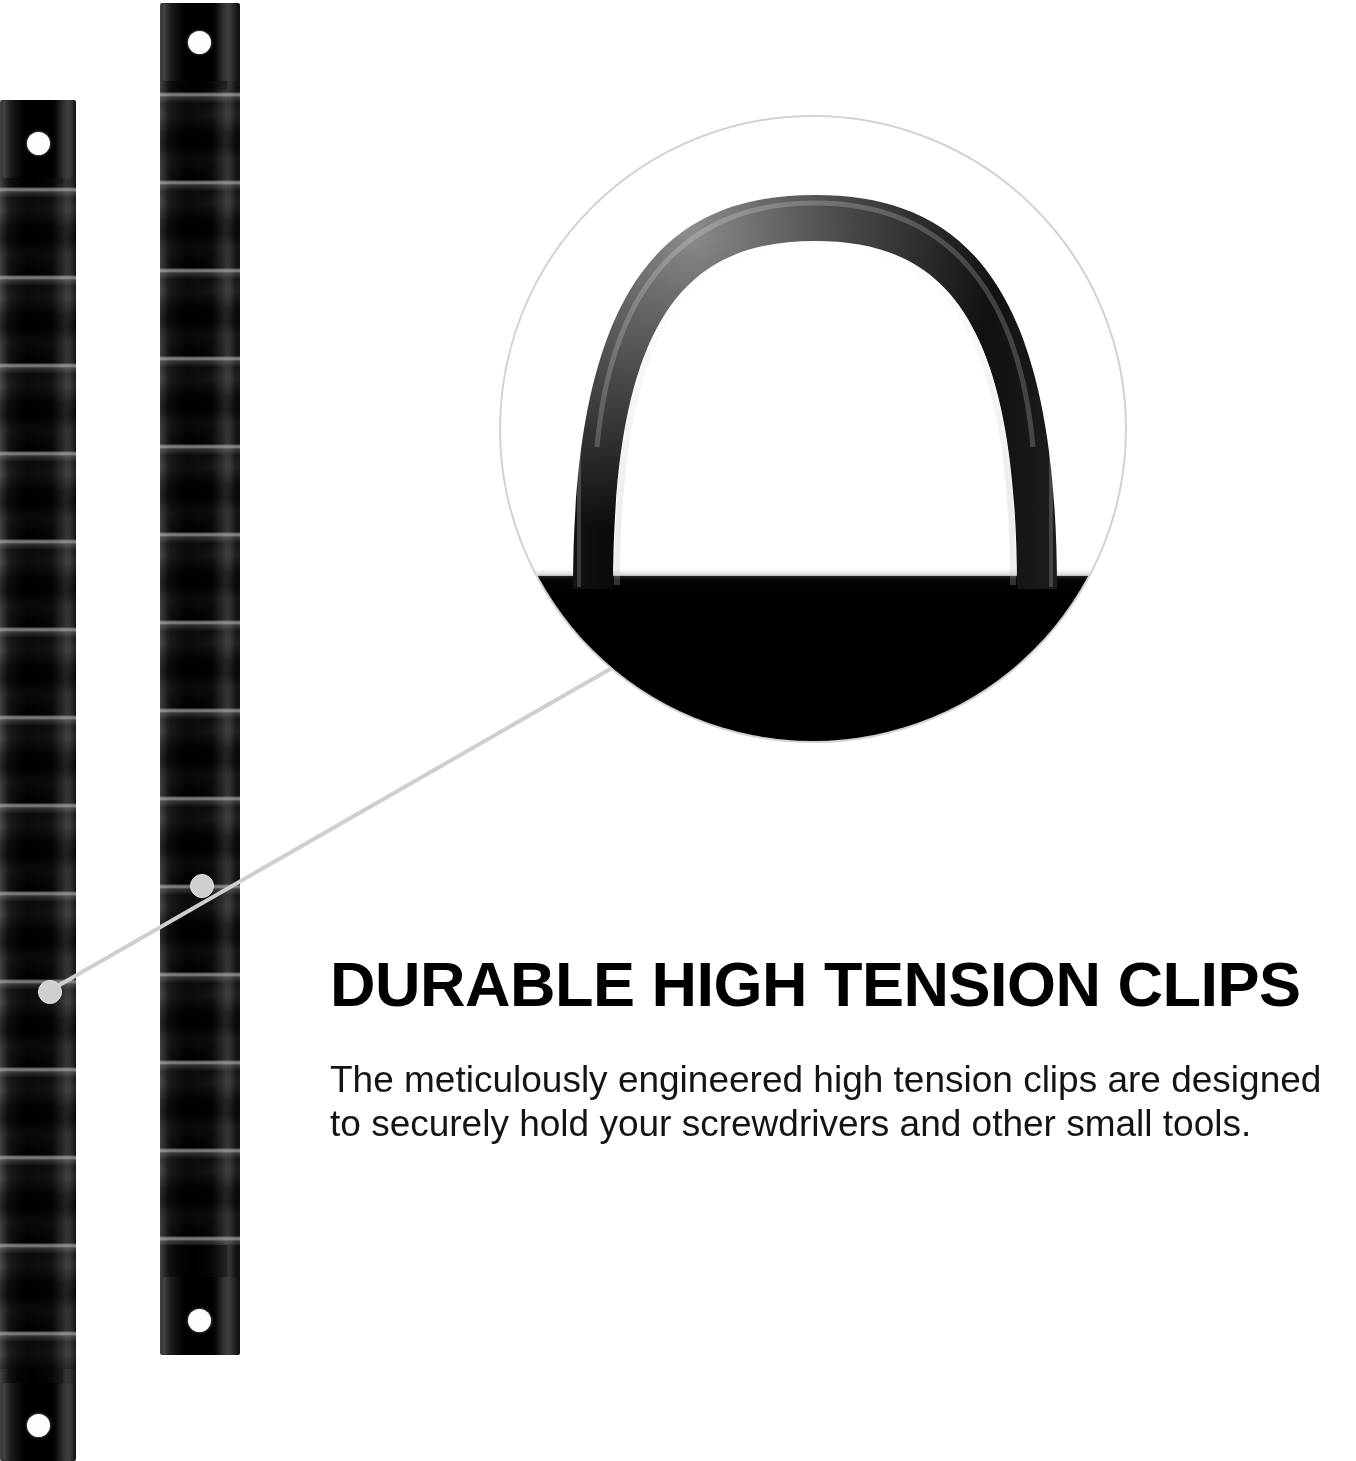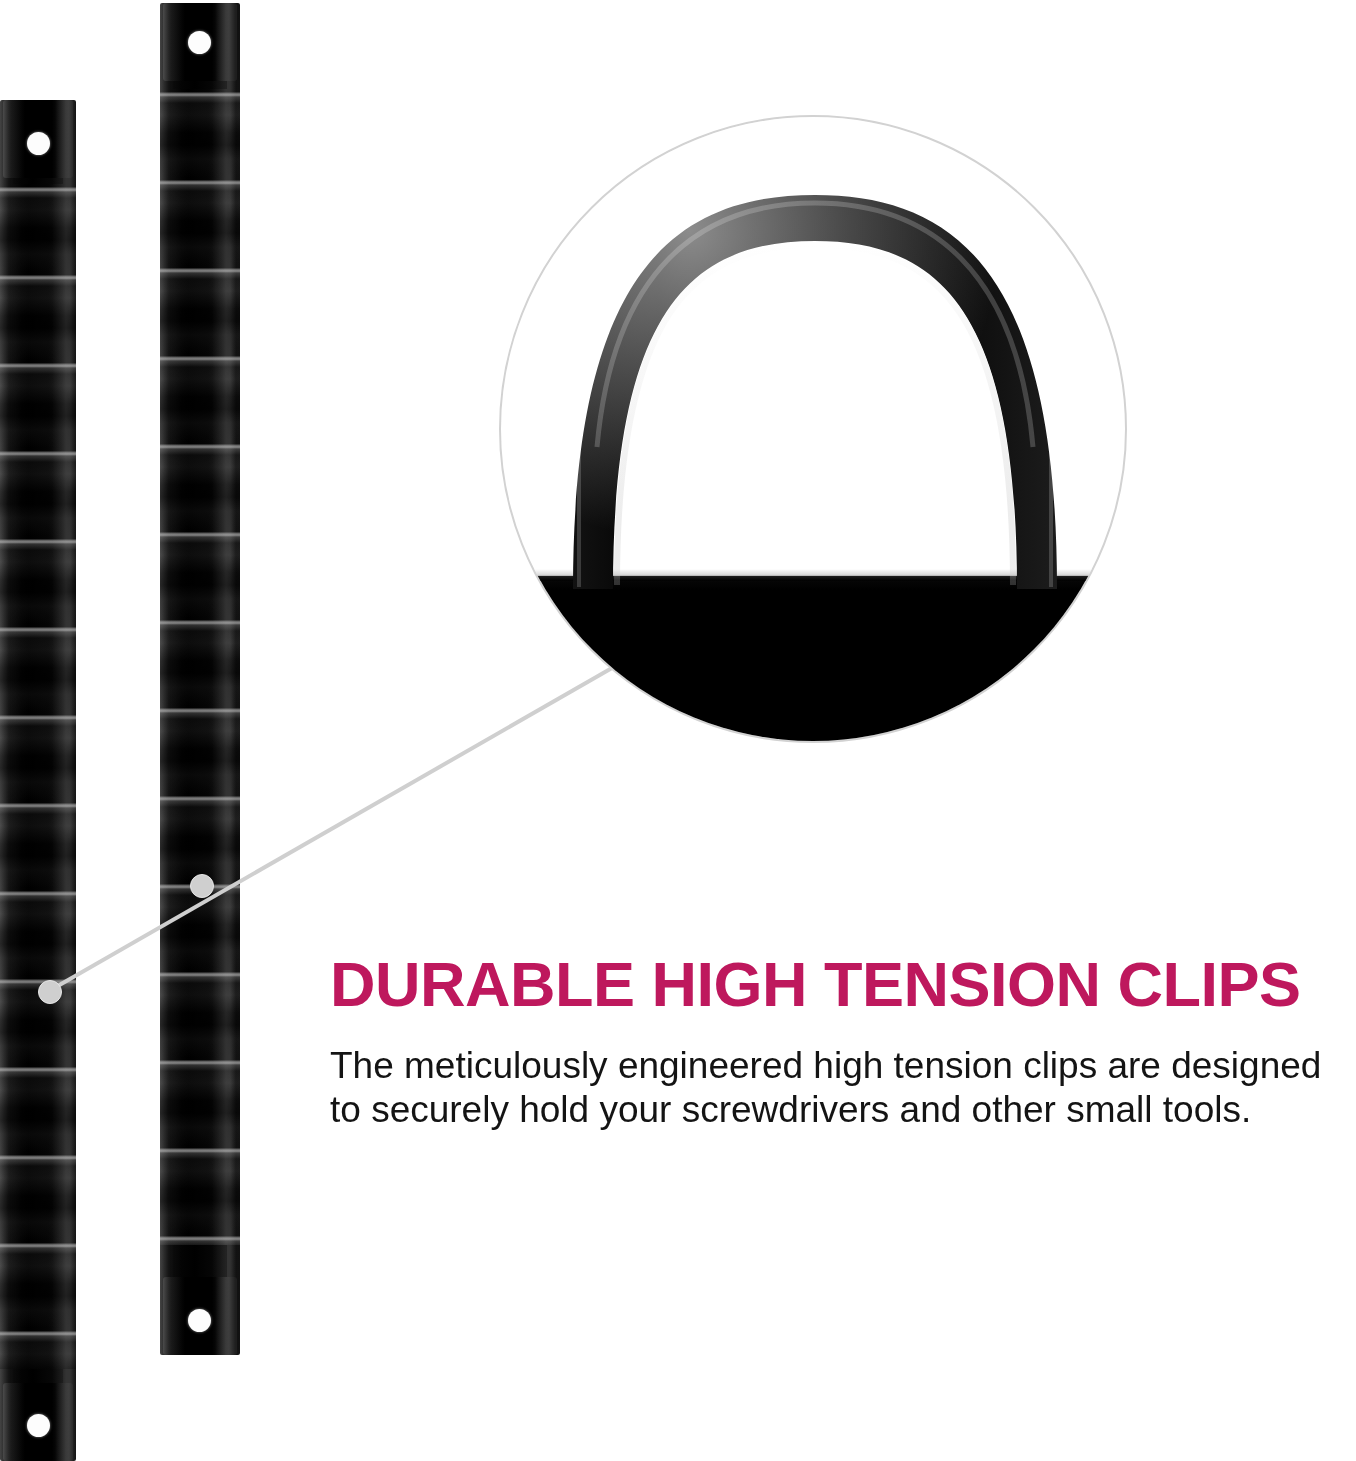--- a/index.html
+++ b/index.html
@@ -91,27 +91,27 @@
   #bubble .arch{position:absolute;left:0;top:0;width:628px;height:628px;}
   #bubble .glare{
     position:absolute;left:0;top:0;width:628px;height:628px;
     background:radial-gradient(circle at 30% 18%, rgba(255,255,255,0.55), rgba(255,255,255,0) 46%);
     pointer-events:none;
   }
 
   
   #textblock{position:absolute;left:330px;top:952px;width:1016px;}
   #heading{
-    font-size:63px;line-height:64px;font-weight:700;color:#be185d;
+    font-size:63px;line-height:64px;font-weight:700;color:#000000;
     letter-spacing:-0.5px;white-space:nowrap;
   }
   .para{
     font-size:37px;line-height:44px;color:#141414;font-weight:400;
   }
-  #para1{margin-top:28px;}
+  #para1{margin-top:42px;}
   #para2{margin-top:48px;}
 </style>
 </head>
 <body>
 
 <div id="stage">
 
   <div class="rail" style="left:0px;top:100px;width:76px;height:1361px;">
     <div class="body"></div>
     <div class="innerwall" style="top:0;height:84px;"></div>

